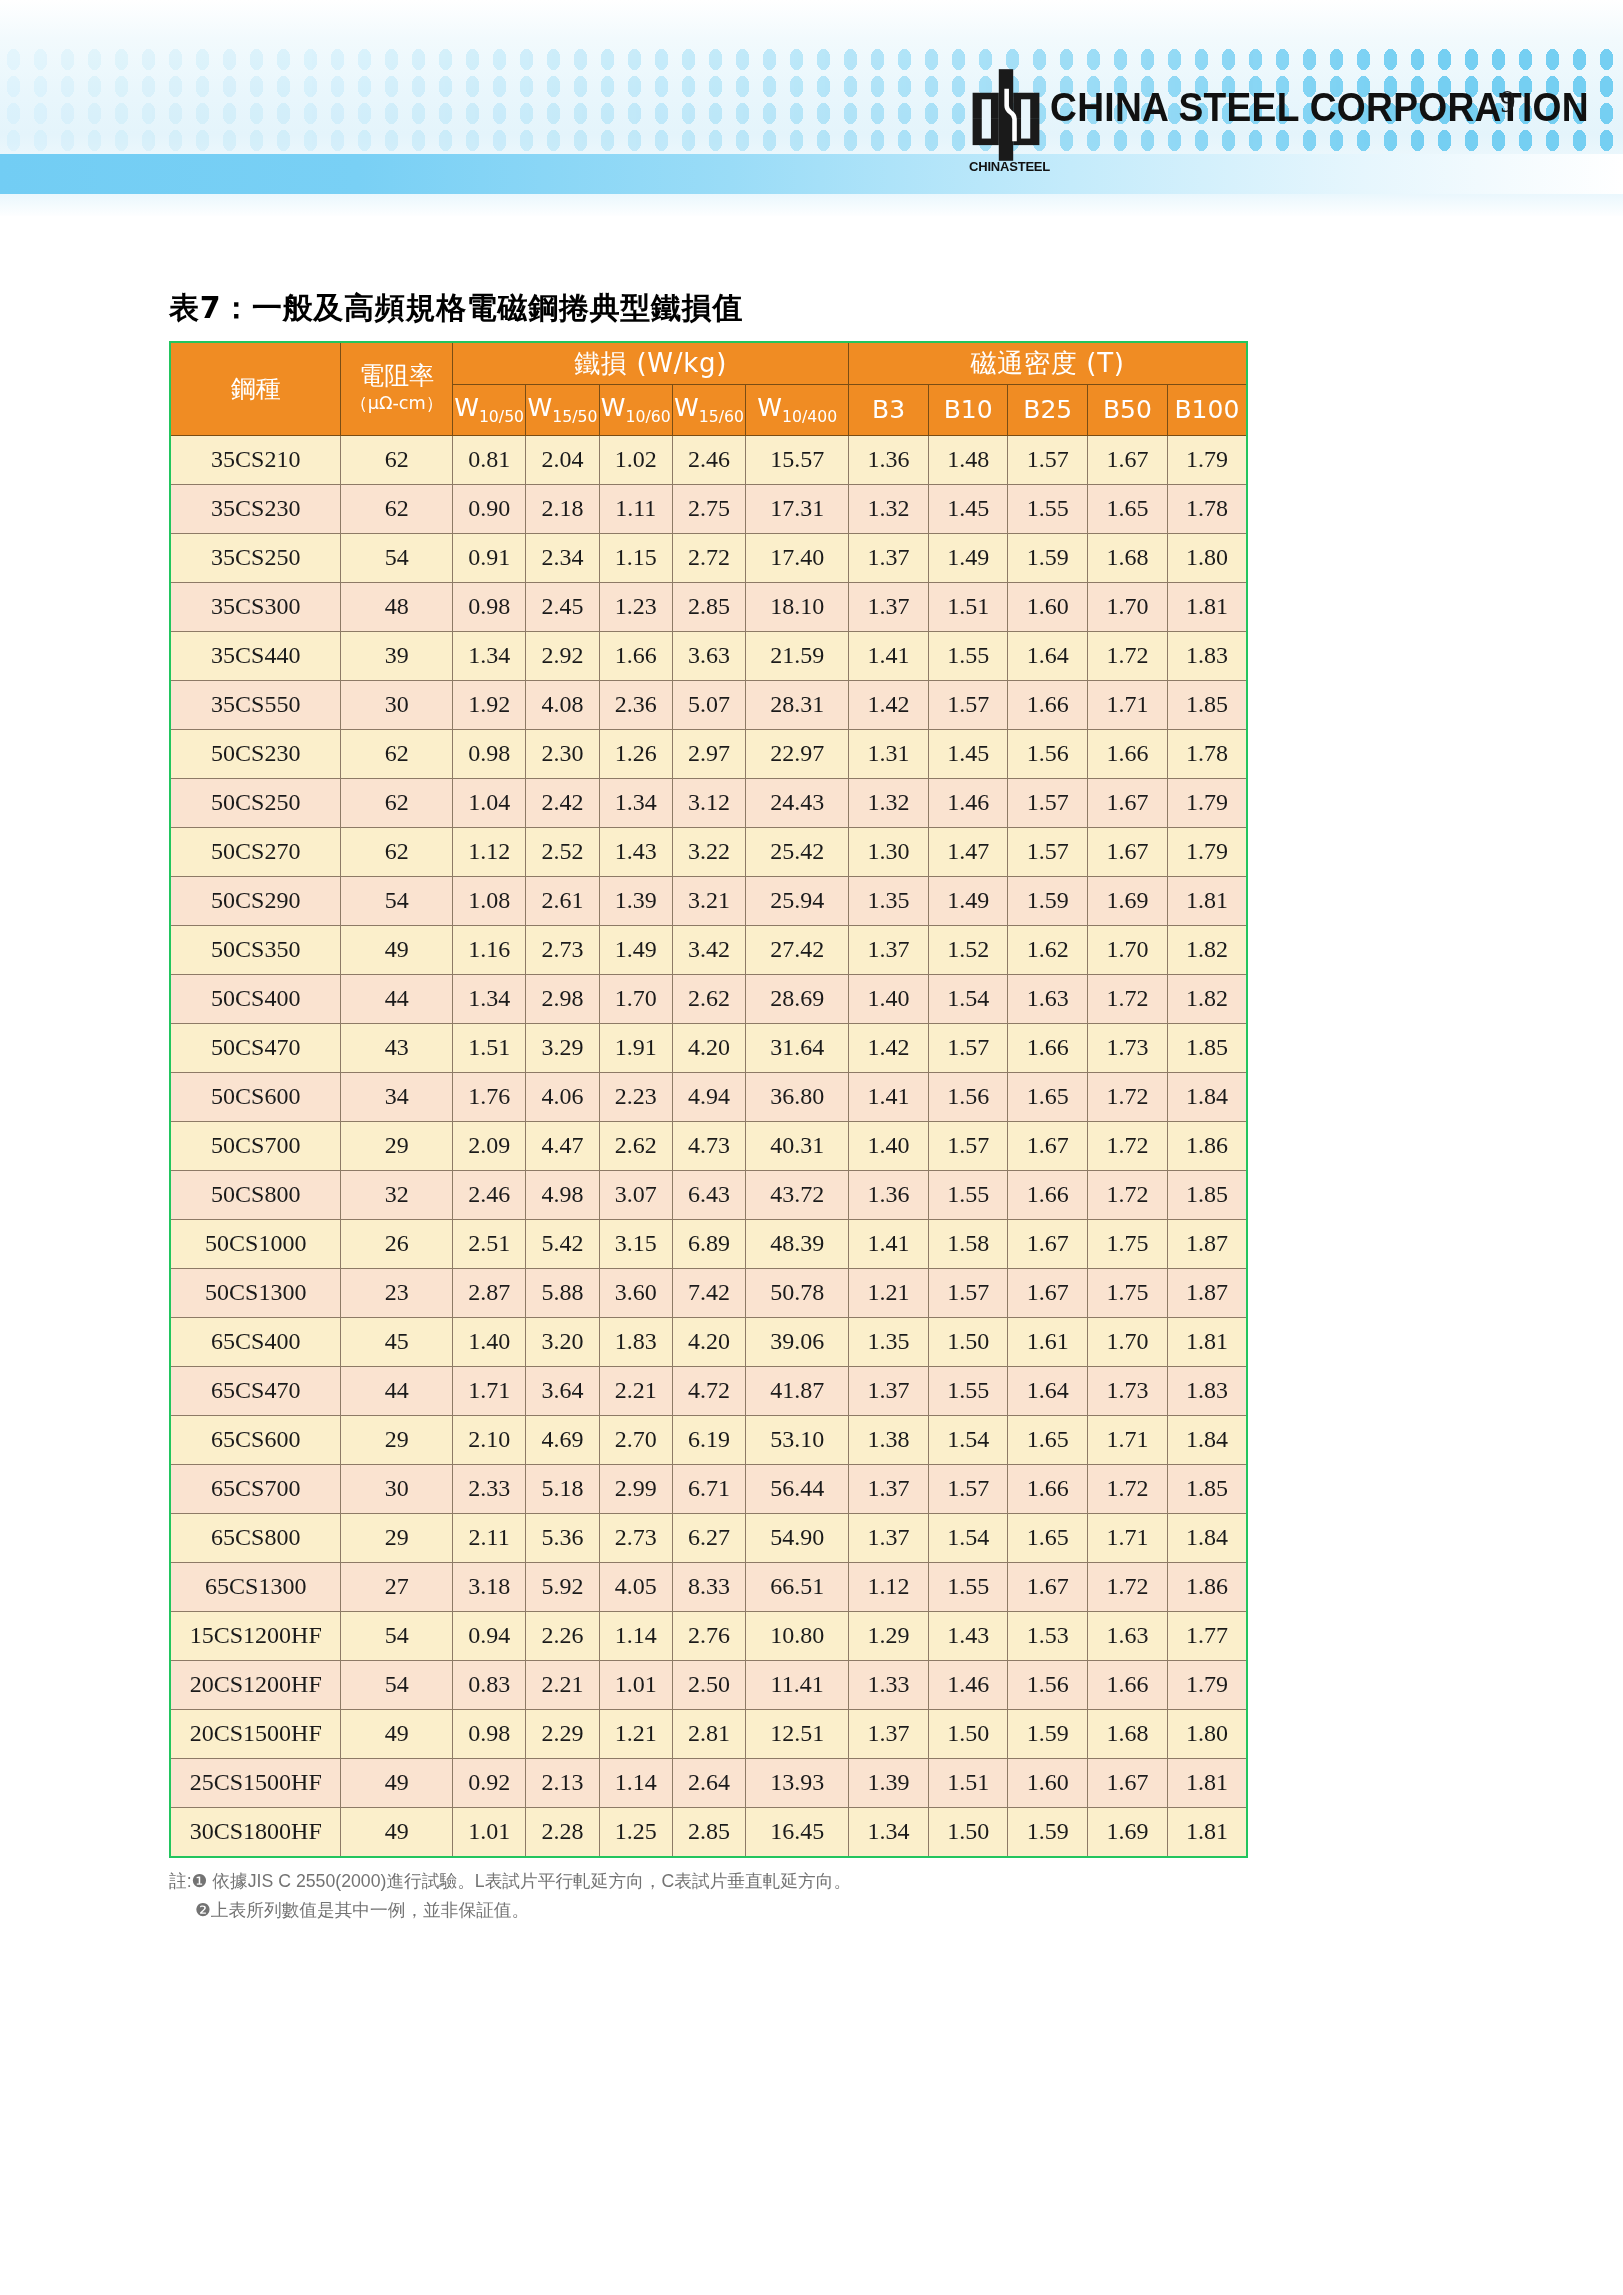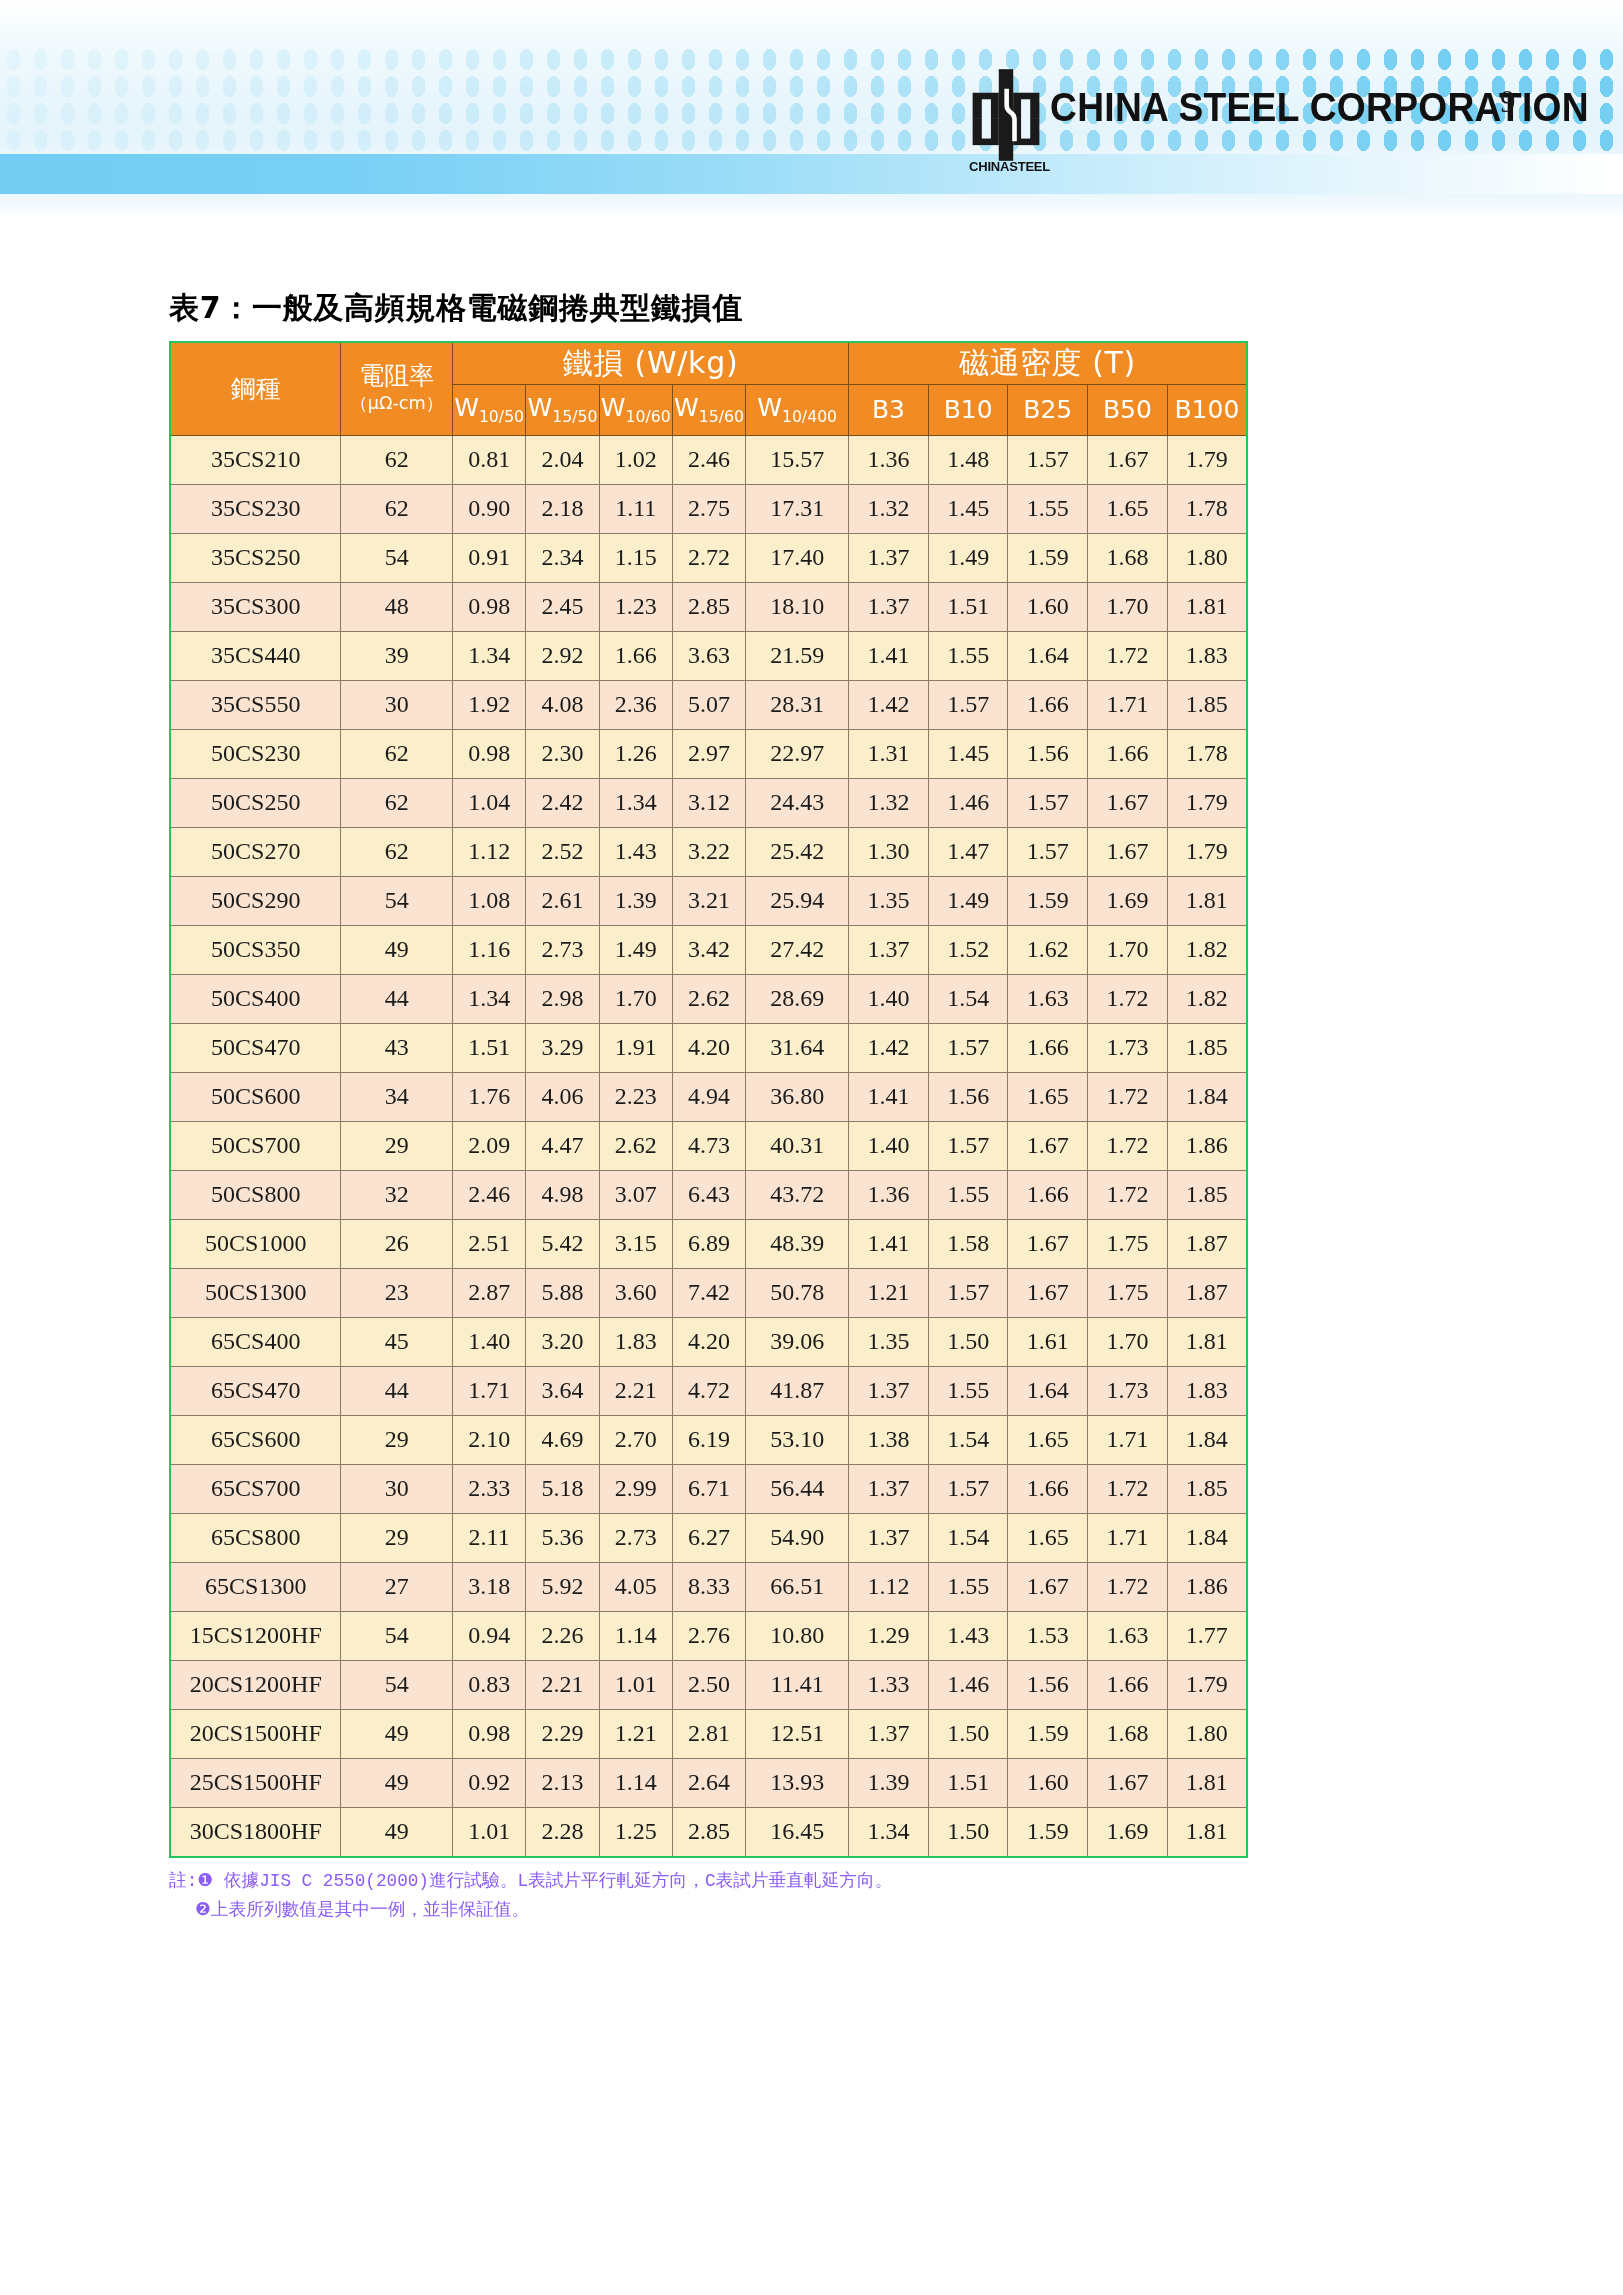--- a/index.html
+++ b/index.html
@@ -133,21 +133,21 @@
     vertical-align: middle;
   }
   table.spec thead th {
     background: #F08C23;
     color: #ffffff;
     font-family: "DejaVu Sans", sans-serif;
     font-weight: normal;
     border-color: #7a4d14;
   }
   .h-tall { height: 90px; }
-  .h-grp  { height: 41px; font-size: 30px; letter-spacing: 0.7px; }
+  .h-grp  { height: 41px; font-size: 26px; letter-spacing: 0.7px; }
   .h-sub  { height: 50px; font-size: 25px; margin-top: 20px; }
   .zh-label { font-size: 25px; line-height: 1.18; display:block; }
   .zh-unit  { font-size: 17.7px; line-height: 1.5; display:block; }
   .wsub { font-size: 15.7px; vertical-align: sub; letter-spacing: 0; }
 
   table.spec tbody td {
     height: 48px;
     font-family: "Liberation Serif", "DejaVu Serif", serif;
     font-size: 24px;
     color: #1a1a1a;
@@ -160,23 +160,23 @@
   
   col.c-grade { width: 161px; }
   col.c-rho   { width: 105px; }
   col.c-w     { width: 69px; }
   col.c-w400  { width: 97px; }
   col.c-b     { width: 75px; }
 
   
   #notes {
     margin-top: 9.2px;
-    font-family: Liberation Mono, monospace;
+    font-family: Liberation Sans, sans-serif;
     font-size: 17.7px;
-    color: #8b5cf6;
+    color: #737373;
     line-height: 1.62;
   }
   #notes .n-line { white-space: nowrap; }
   #notes .n-indent { padding-left: 26px; }
 </style>
 </head>
 <body>
 
 <div id="banner">
   <div id="dot-field"></div>

